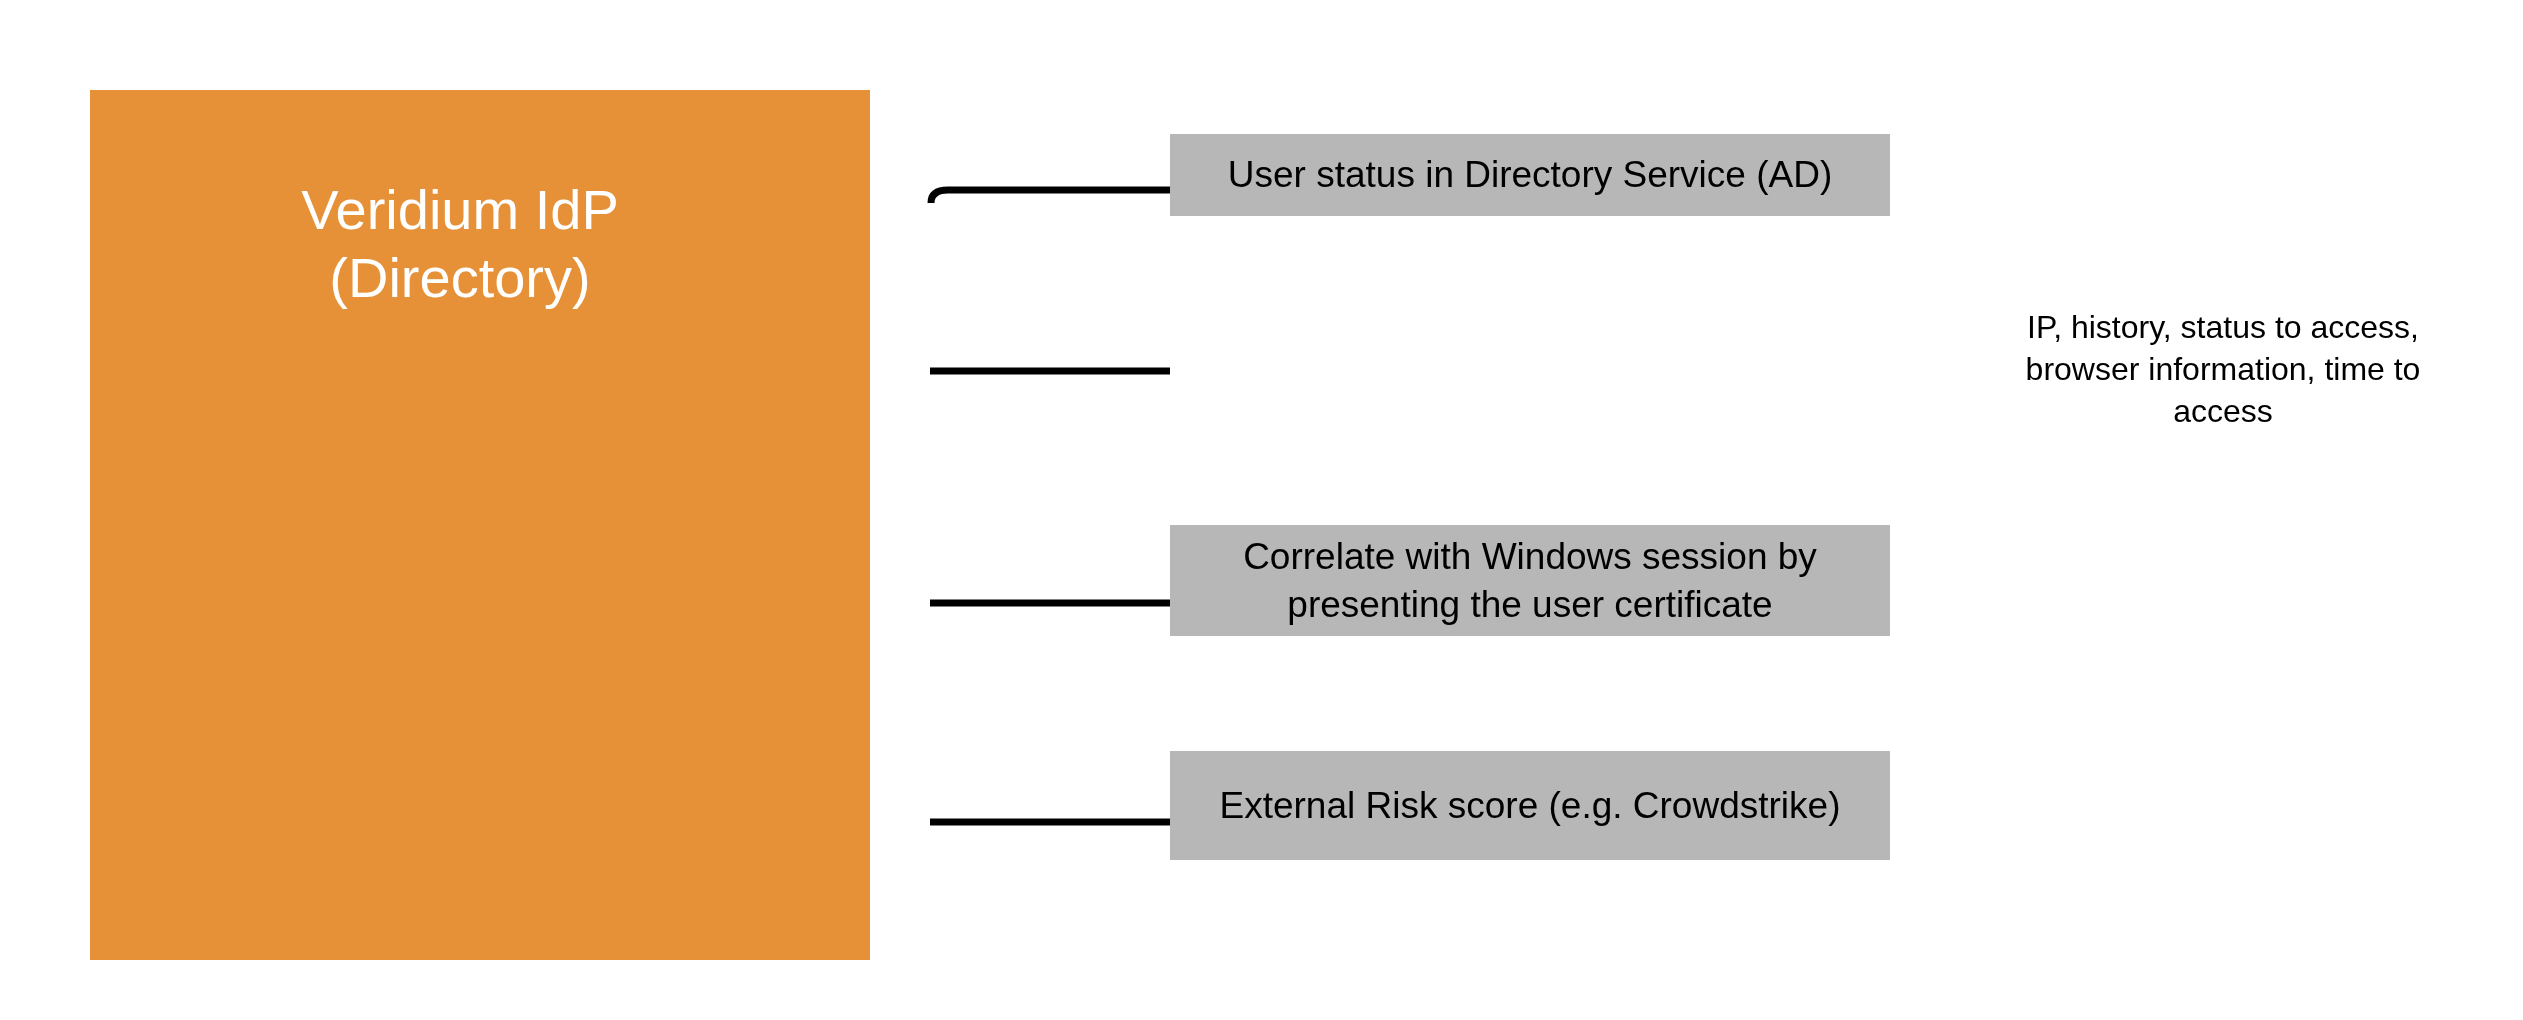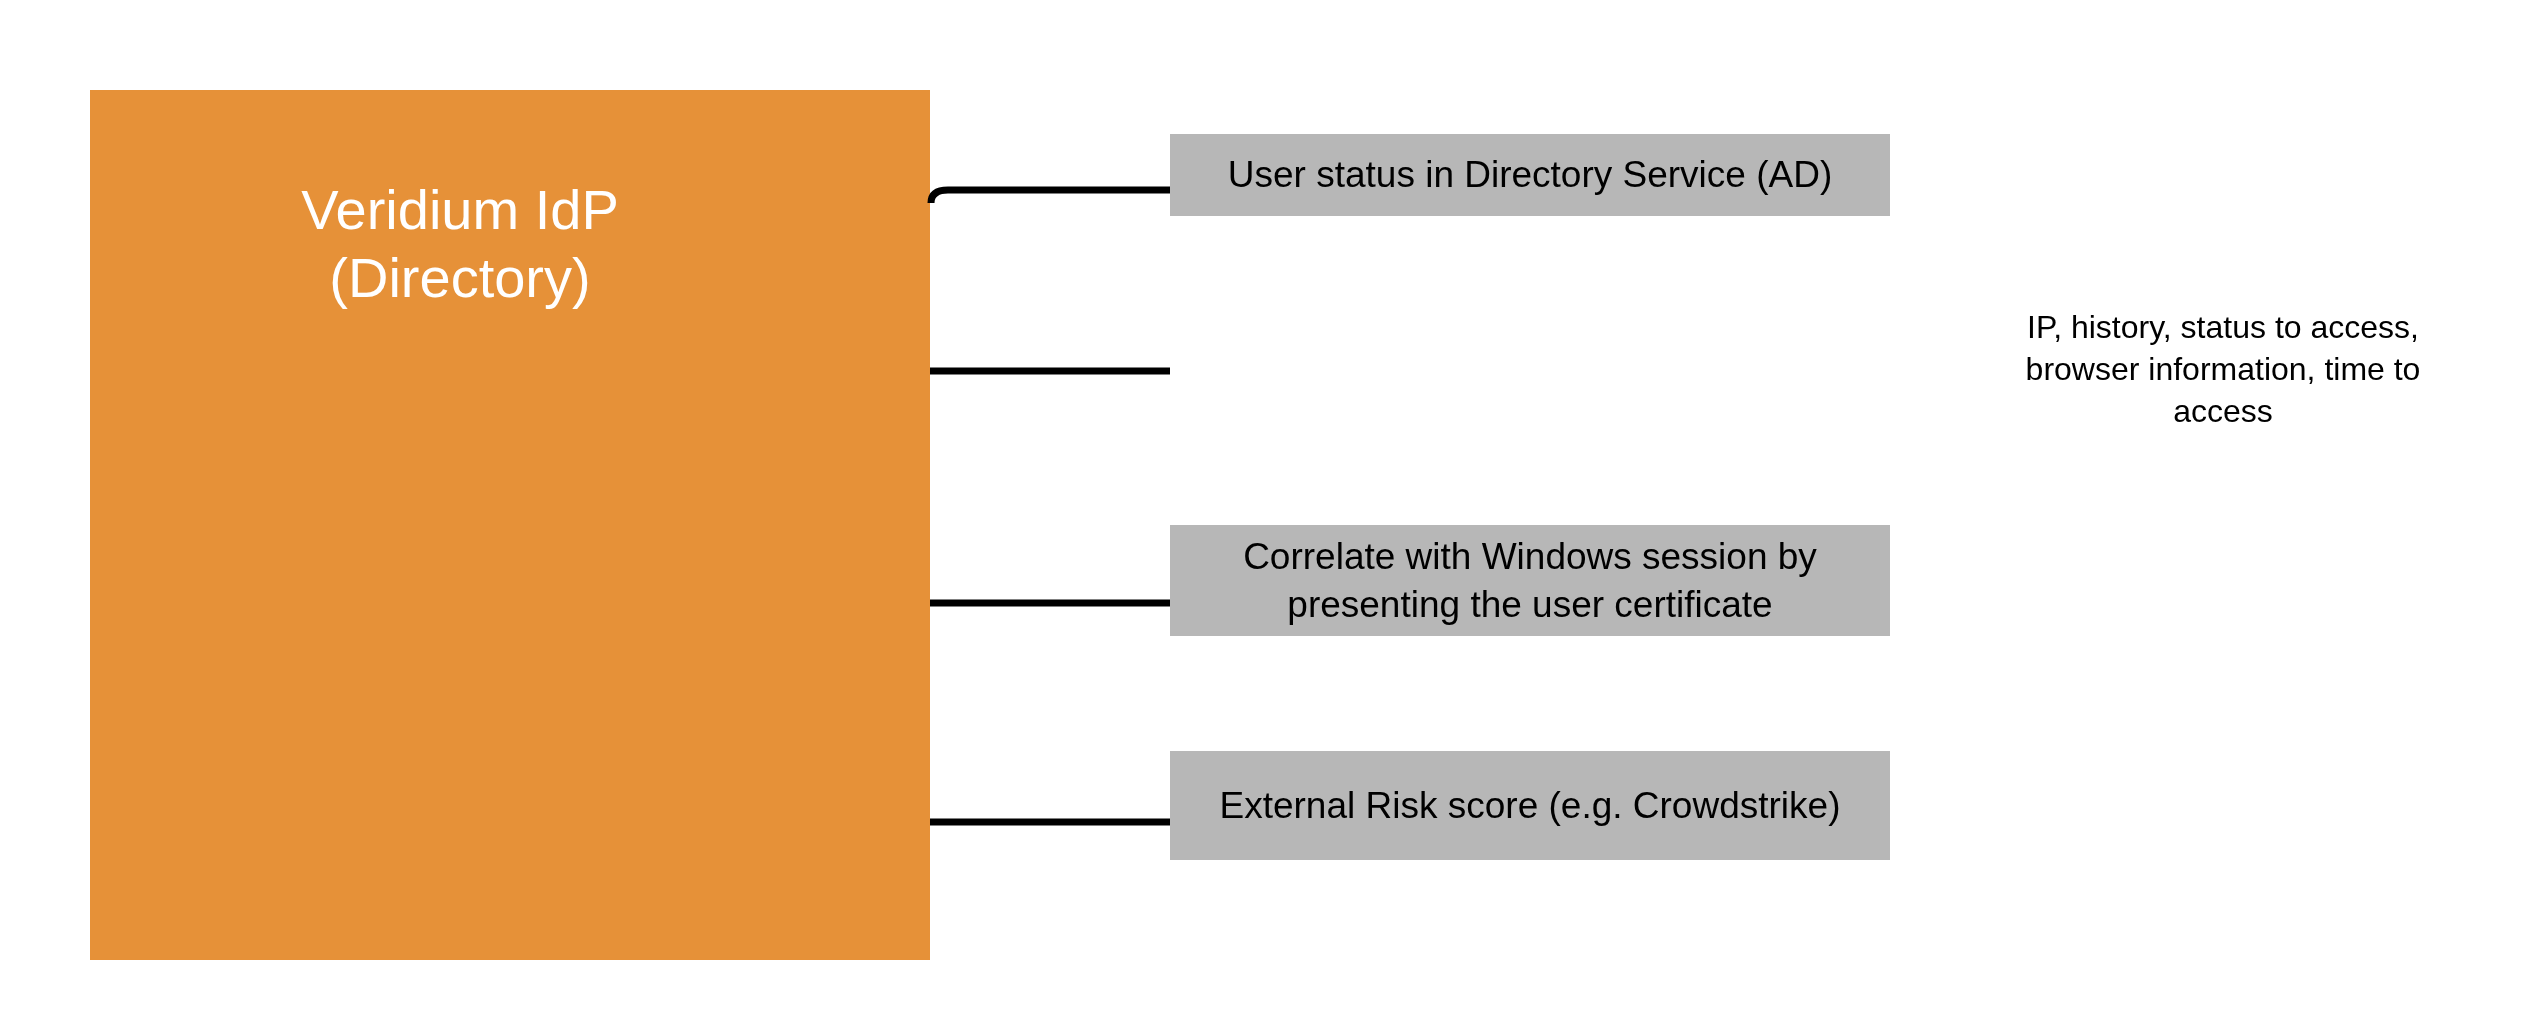--- a/index.html
+++ b/index.html
@@ -13,21 +13,21 @@
     width: 2523px;
     height: 1020px;
     background: #ffffff;
     overflow: hidden;
   }
   
   .main-box {
     position: absolute;
     left: 90px;
     top: 90px;
-    width: 840px;
+    width: 780px;
     height: 870px;
     background: #e69138;
   }
   .main-title {
     position: absolute;
     left: 0px;
     top: 86px;
     width: 740px;
     text-align: center;
     color: #ffffff;

